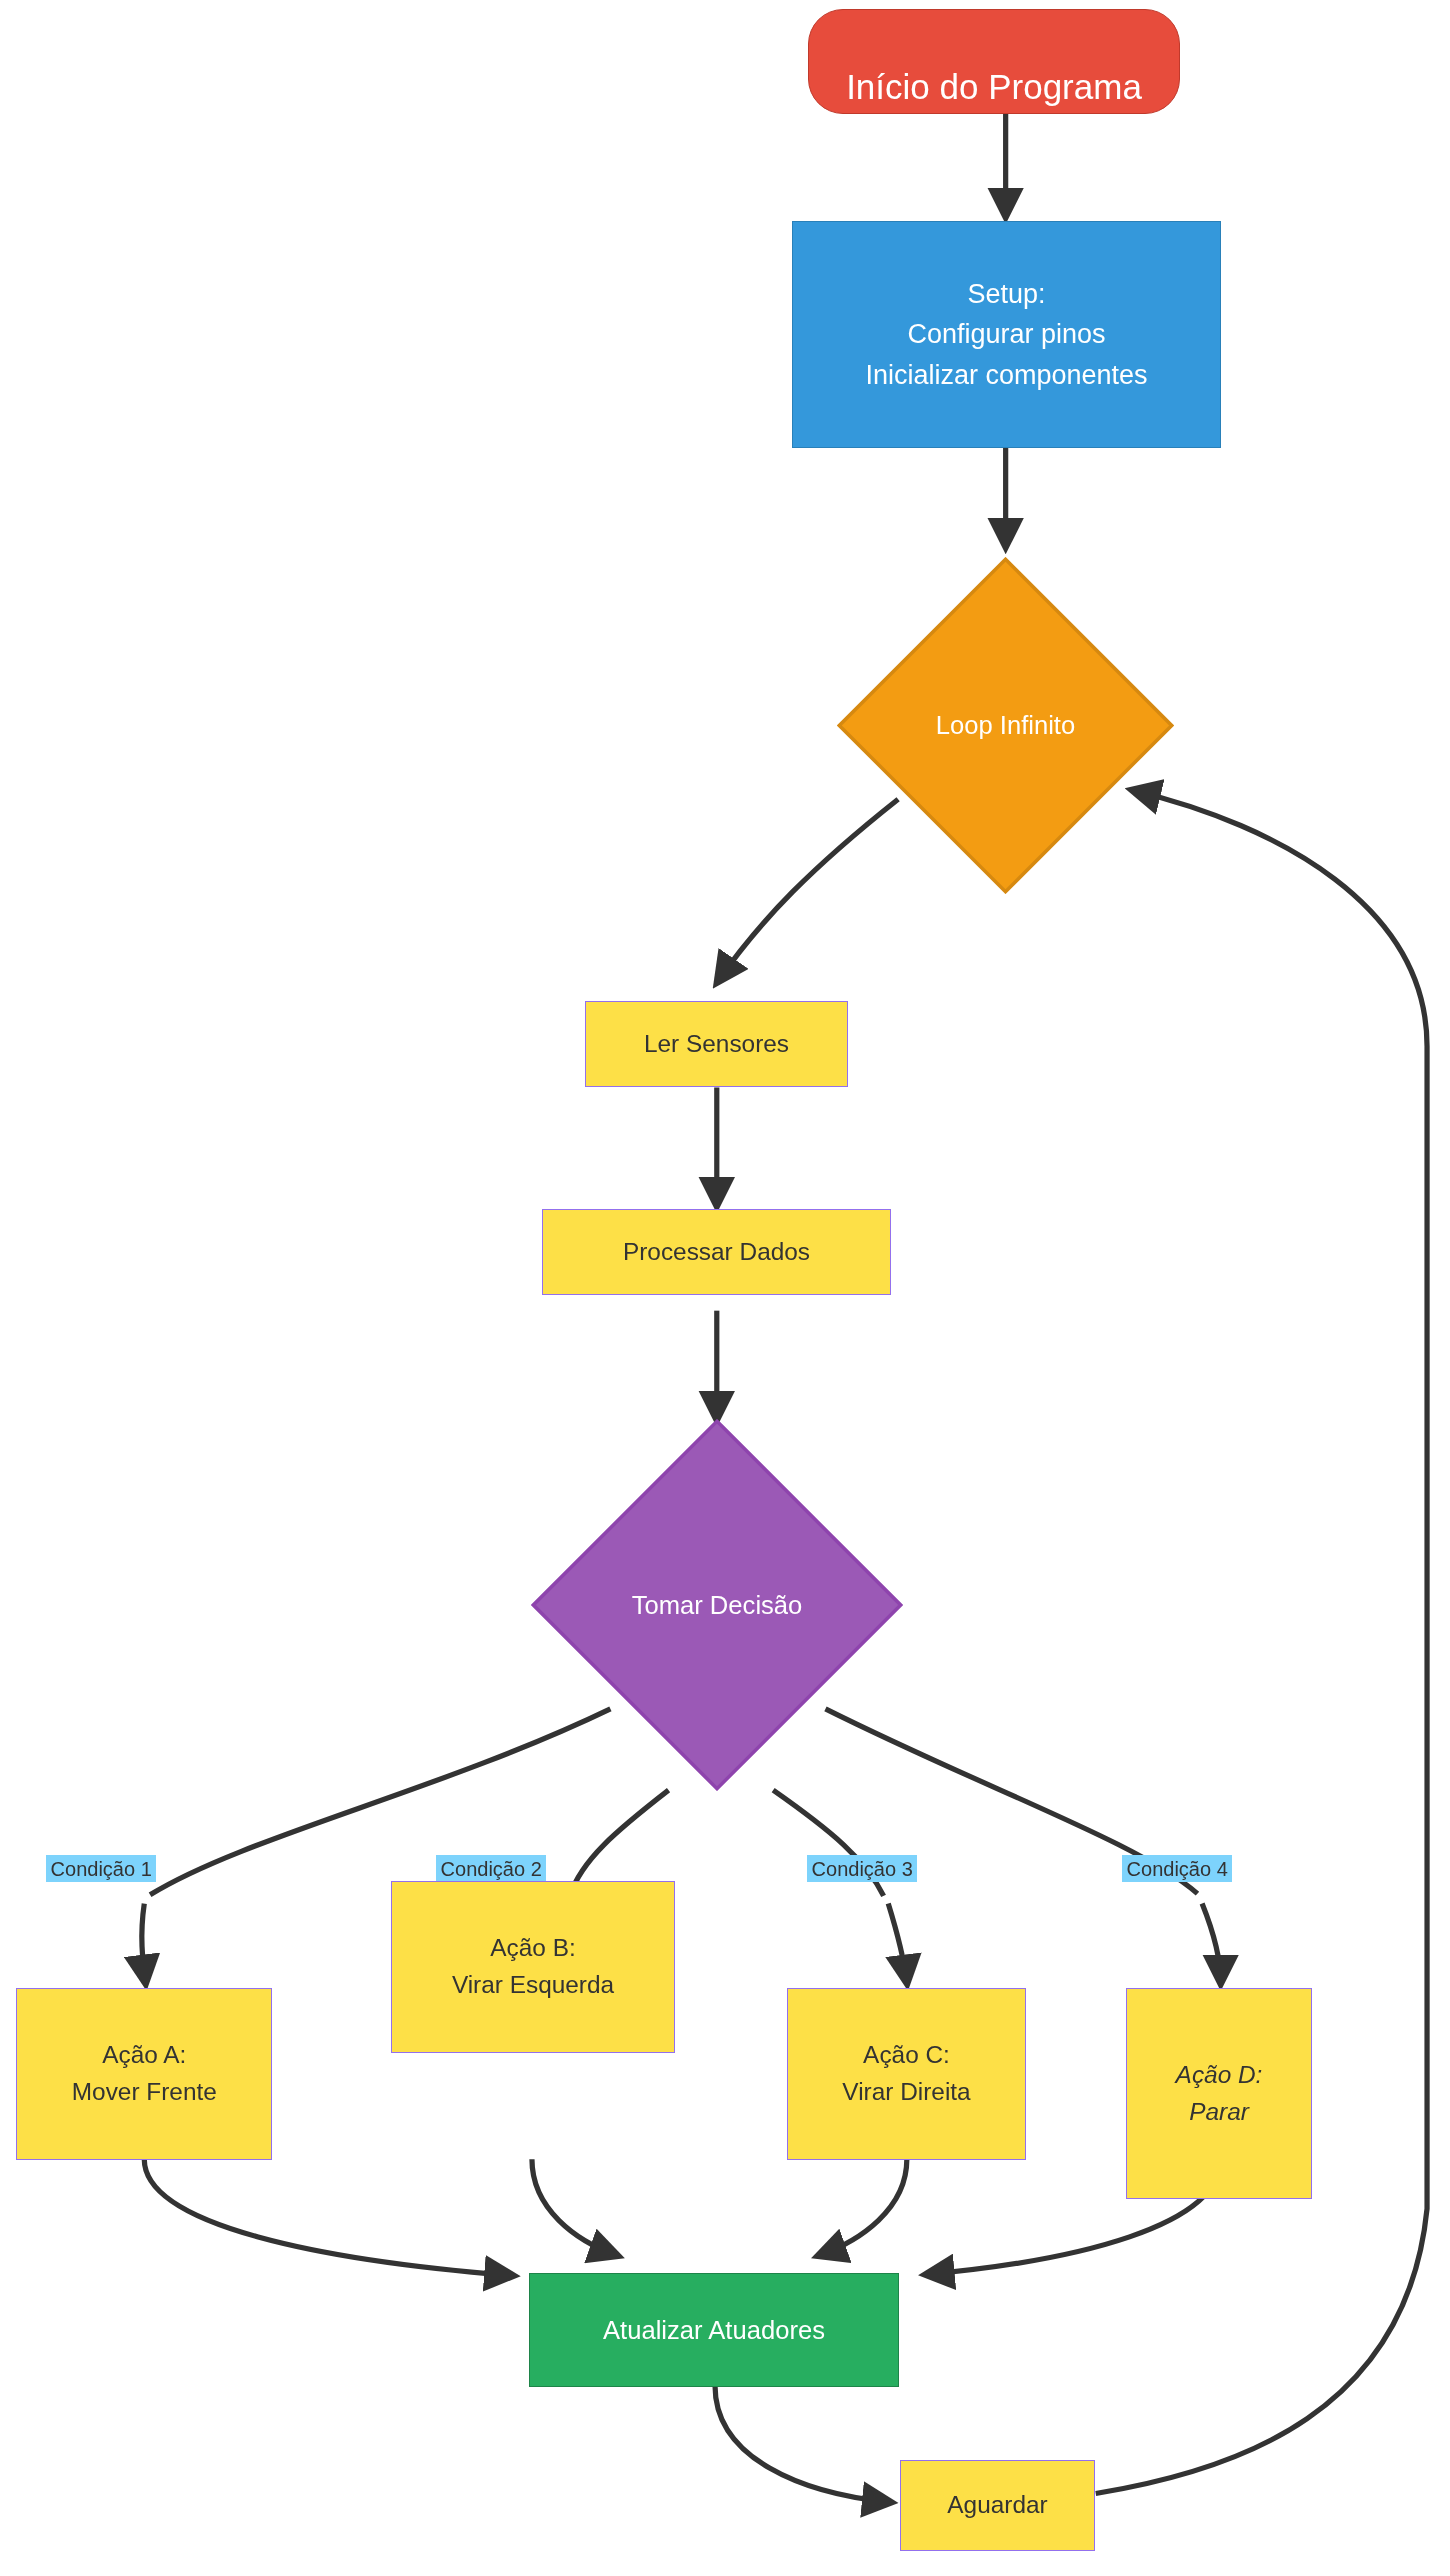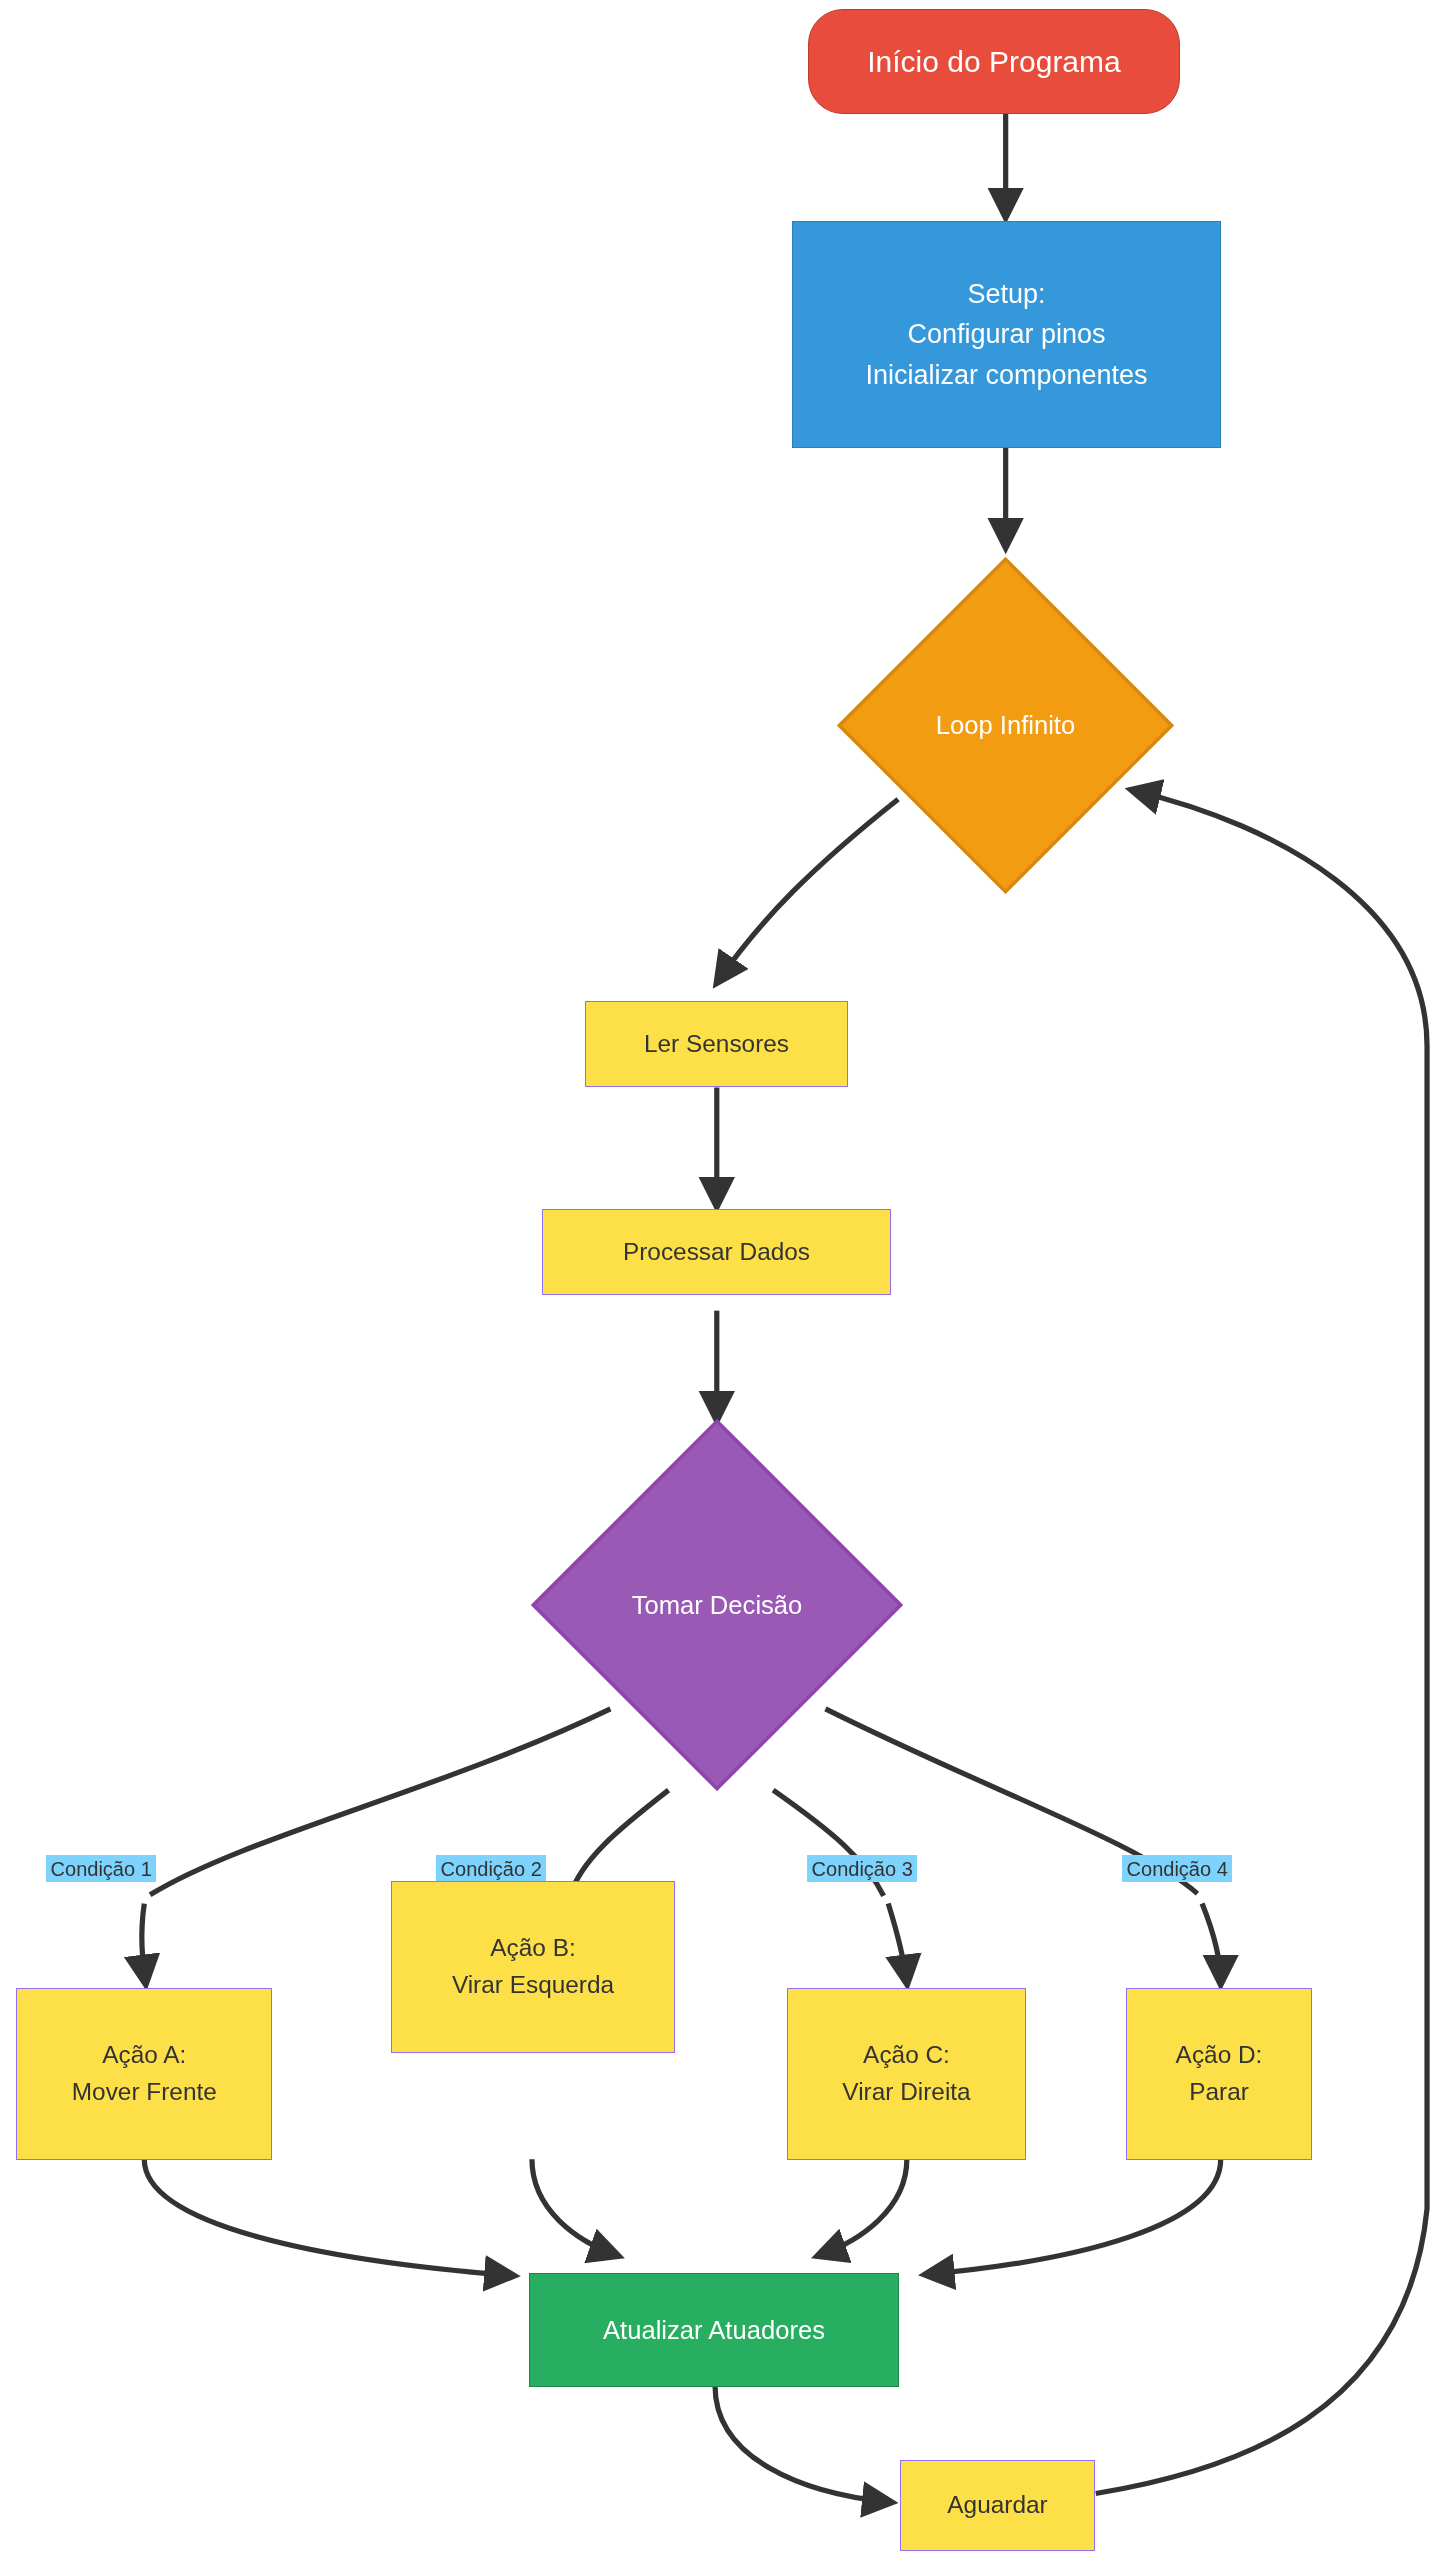--- a/index.html
+++ b/index.html
@@ -39,21 +39,22 @@
     display: block;
     white-space: nowrap;
   }
 
   
   .node-start {
     background: #e74c3c;
     border: 1.7px solid #c0392b;
     border-radius: 35px;
     color: #ffffff;
-    font-size: 30px;
+    font-size: 35px;
+    justify-content: flex-end;
   }
 
   
   .node-setup {
     background: #3498db;
     border: 1.7px solid #2980b9;
     color: #ffffff;
     font-size: 27px;
   }
 
@@ -210,21 +211,21 @@
   <div class="node node-process" style="left:391px; top:1881px; width:284px; height:172px;">
     <span class="node-line">Ação B:</span>
     <span class="node-line">Virar Esquerda</span>
   </div>
 
   <div class="node node-process" style="left:787px; top:1988px; width:239px; height:172px;">
     <span class="node-line">Ação C:</span>
     <span class="node-line">Virar Direita</span>
   </div>
 
-  <div class="node node-process" style="left:1126px; top:1988px; width:186px; height:172px;">
+  <div class="node node-process" style="left:1126px; top:1988px; width:186px; height:211px;font-style:italic;">
     <span class="node-line">Ação D:</span>
     <span class="node-line">Parar</span>
   </div>
 
   <div class="node node-actuator" style="left:529px; top:2273px; width:370px; height:114px;text-align:center;">
     <span class="node-line">Atualizar Atuadores</span>
   </div>
 
   <div class="node node-process" style="left:900px; top:2460px; width:195px; height:91px;">
     <span class="node-line">Aguardar</span>

